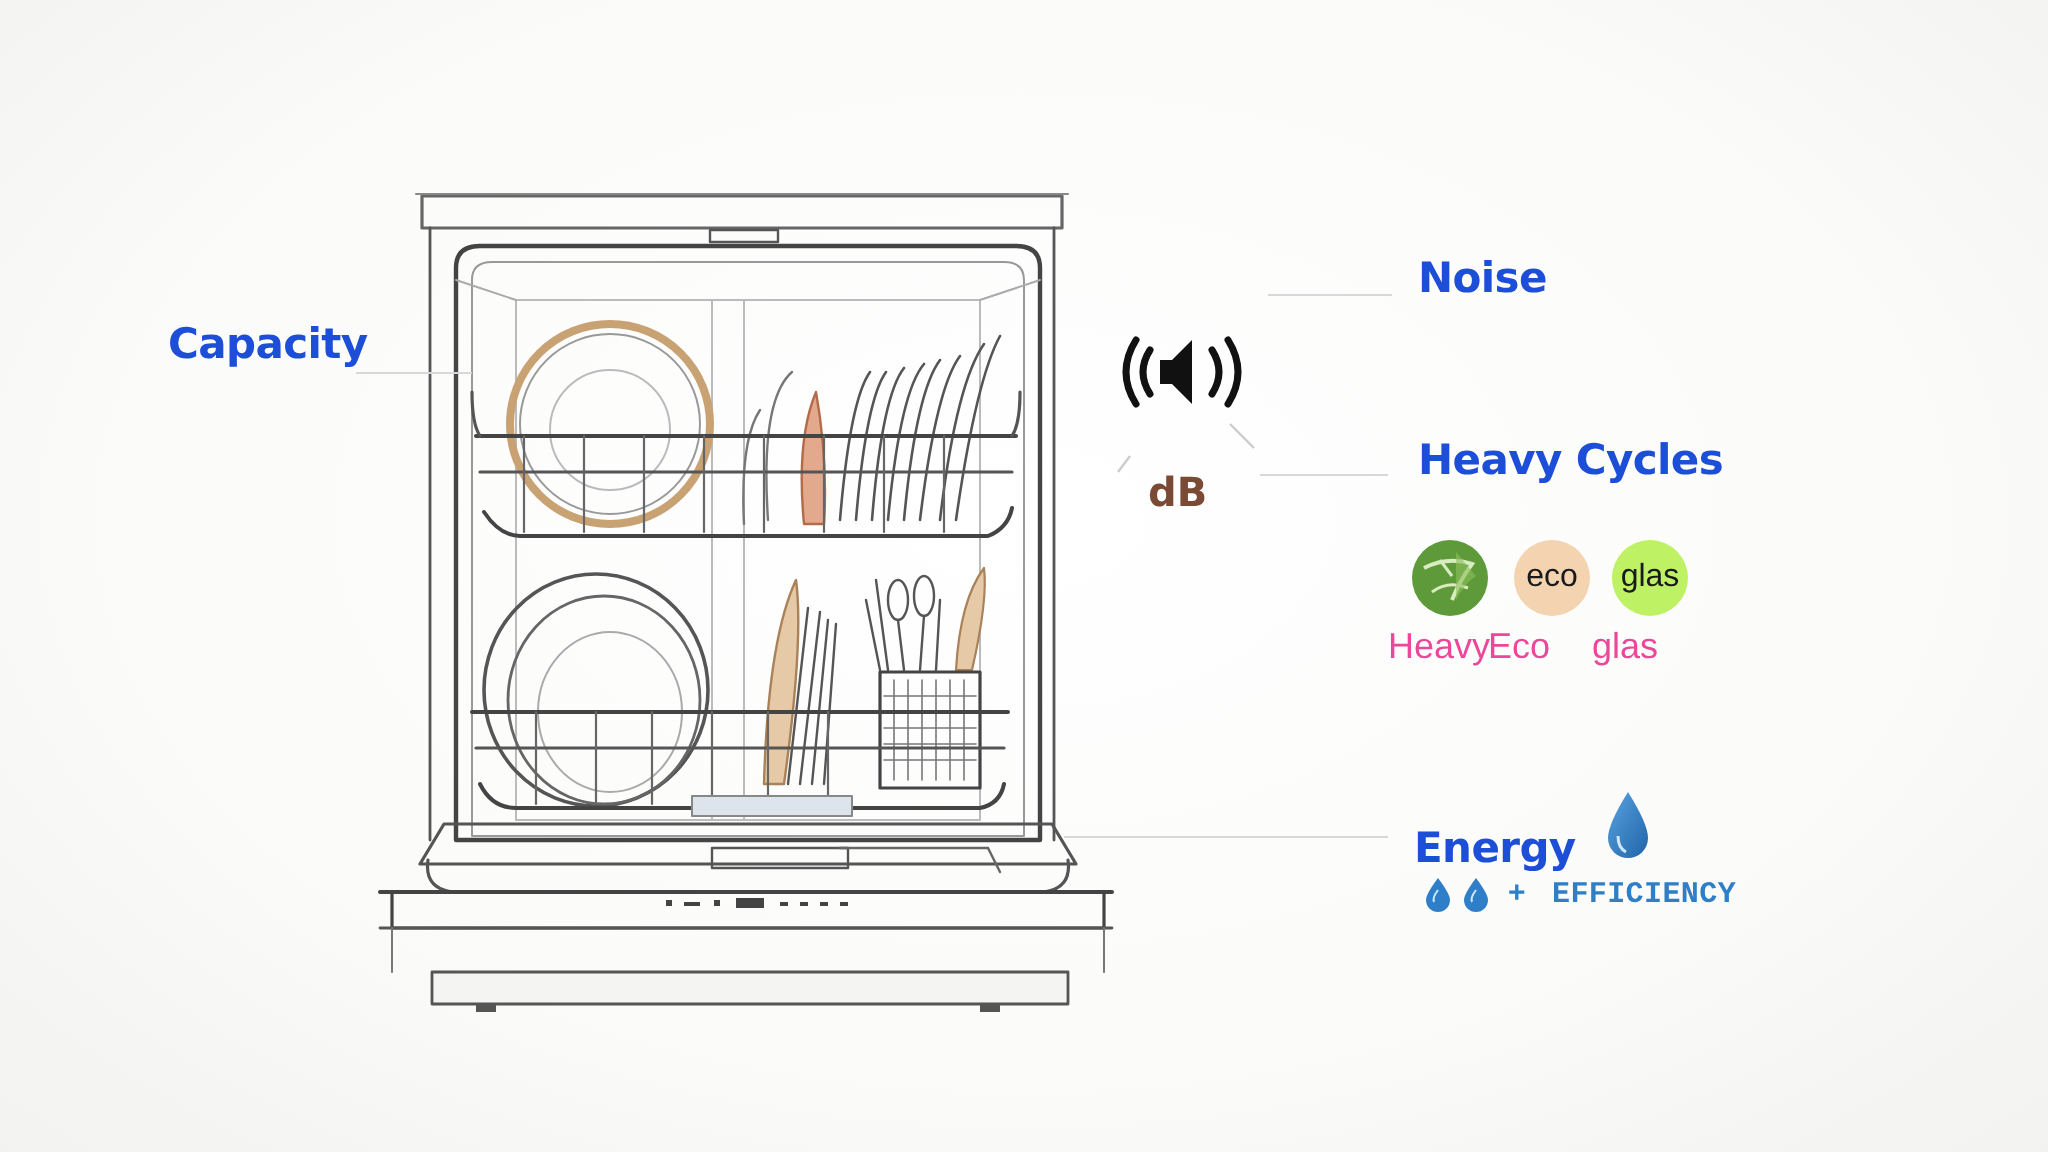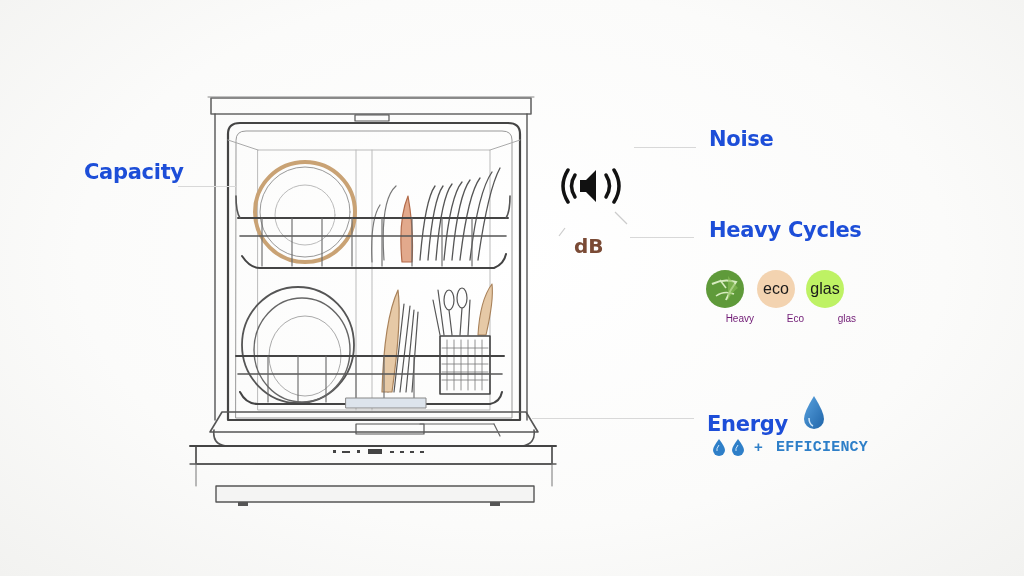--- a/index.html
+++ b/index.html
@@ -20,21 +20,21 @@
     }
     .leader { position: absolute; height: 1px; background: #d8d8d8; }
     .sketch { position: absolute; left: 0; top: 0; }
     .cycle-icon {
       position: absolute; width: 38px; height: 38px; border-radius: 50%;
       display: flex; align-items: center; justify-content: center;
       font-family: "Liberation Sans", sans-serif; font-size: 16px; color: #1a1a1a;
     }
     .cycle-label {
       position: absolute; font-family: "Liberation Sans", sans-serif;
-      font-size: 10px; color: #701a75; text-align: right; width: 60px;
+      font-size: 18px; color: #ec4899; text-align: left; width: 60px;
     }
     .db {
       position: absolute; font-family: "DejaVu Sans", sans-serif;
       font-size: 20px; color: #7a4a35; font-weight: bold;
     }
     .eff {
       position: absolute; font-family: "Liberation Sans", sans-serif;
       font-size: 15px; font-weight: bold; color: #2e7fc8; letter-spacing: 0.2px;
     }
   </style>

